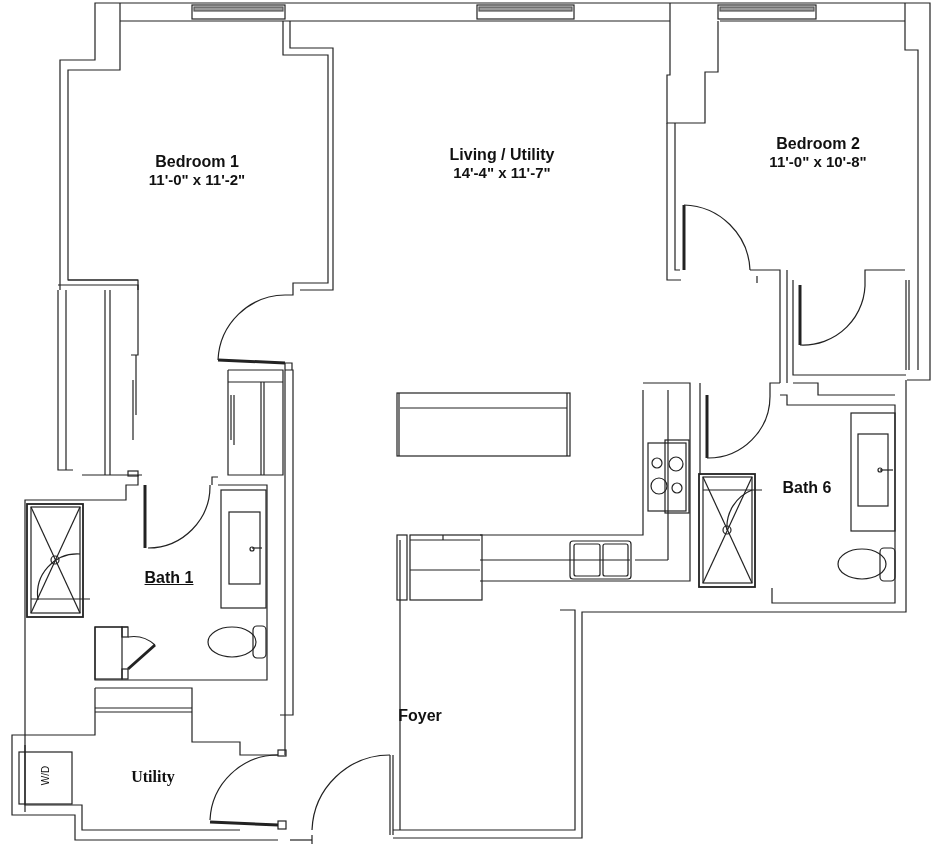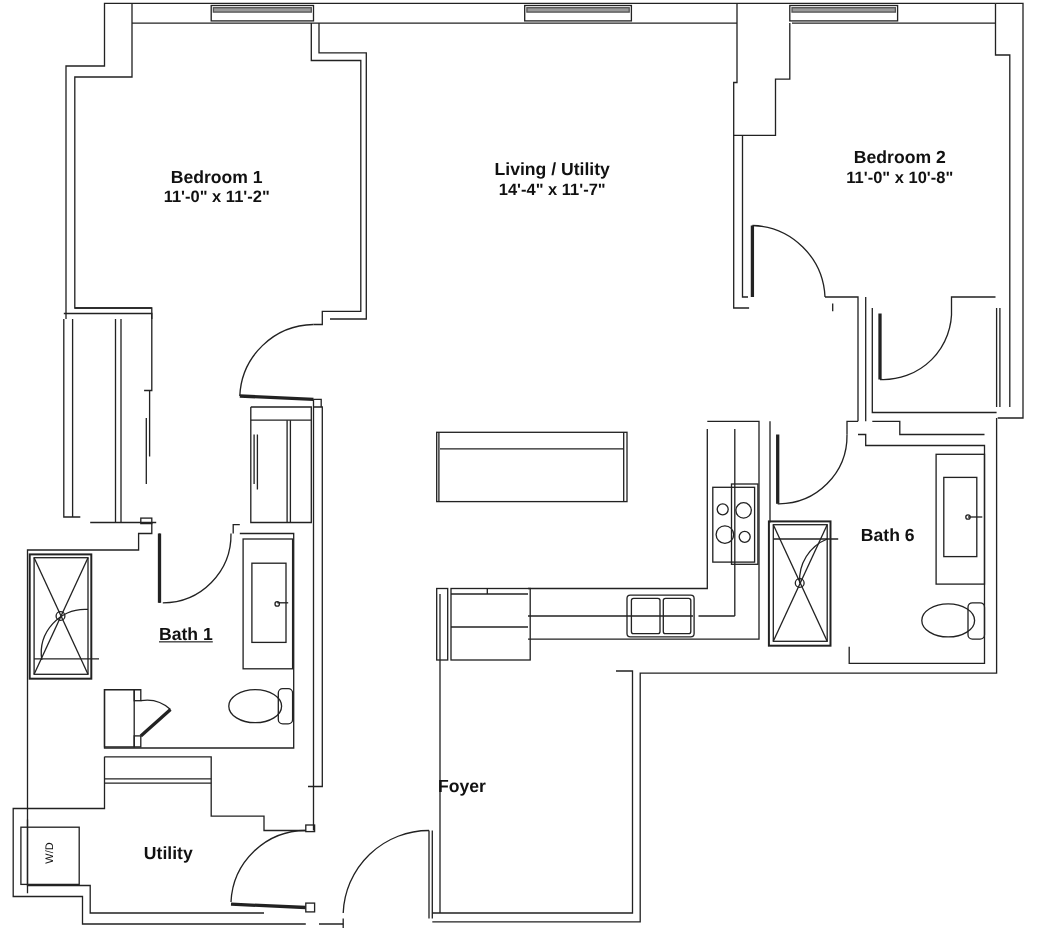--- a/index.html
+++ b/index.html
@@ -215,16 +215,16 @@
 </div>
 <div class="lbl" style="left:169px; top:568px;text-decoration:underline;">
   <div class="name">Bath 1</div>
 </div>
 <div class="lbl" style="left:807px; top:478px;">
   <div class="name">Bath 6</div>
 </div>
 <div class="lbl" style="left:420px; top:674px;margin-top:32px;">
   <div class="name">Foyer</div>
 </div>
-<div class="lbl" style="left:153px; top:767px;">
+<div class="lbl" style="left:153px; top:767px;font-family:Liberation Serif, serif;">
   <div class="name">Utility</div>
 </div>
 <div class="wd" style="left:36px; top:770px;">W/D</div>
 
 </body></html>

